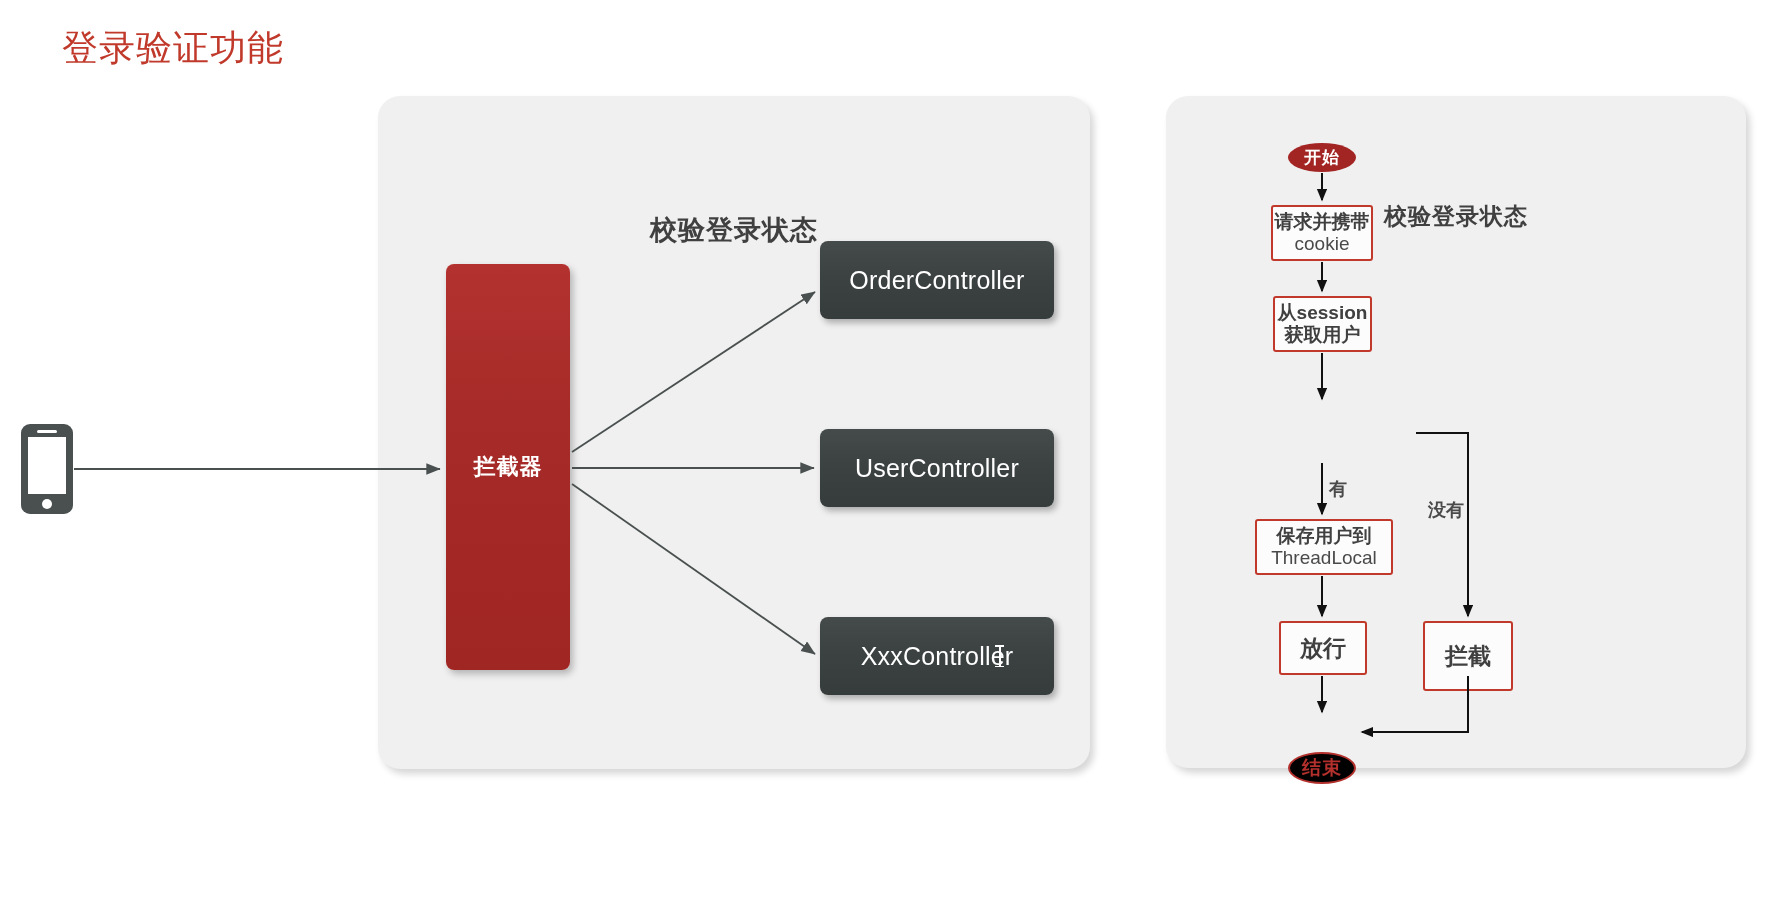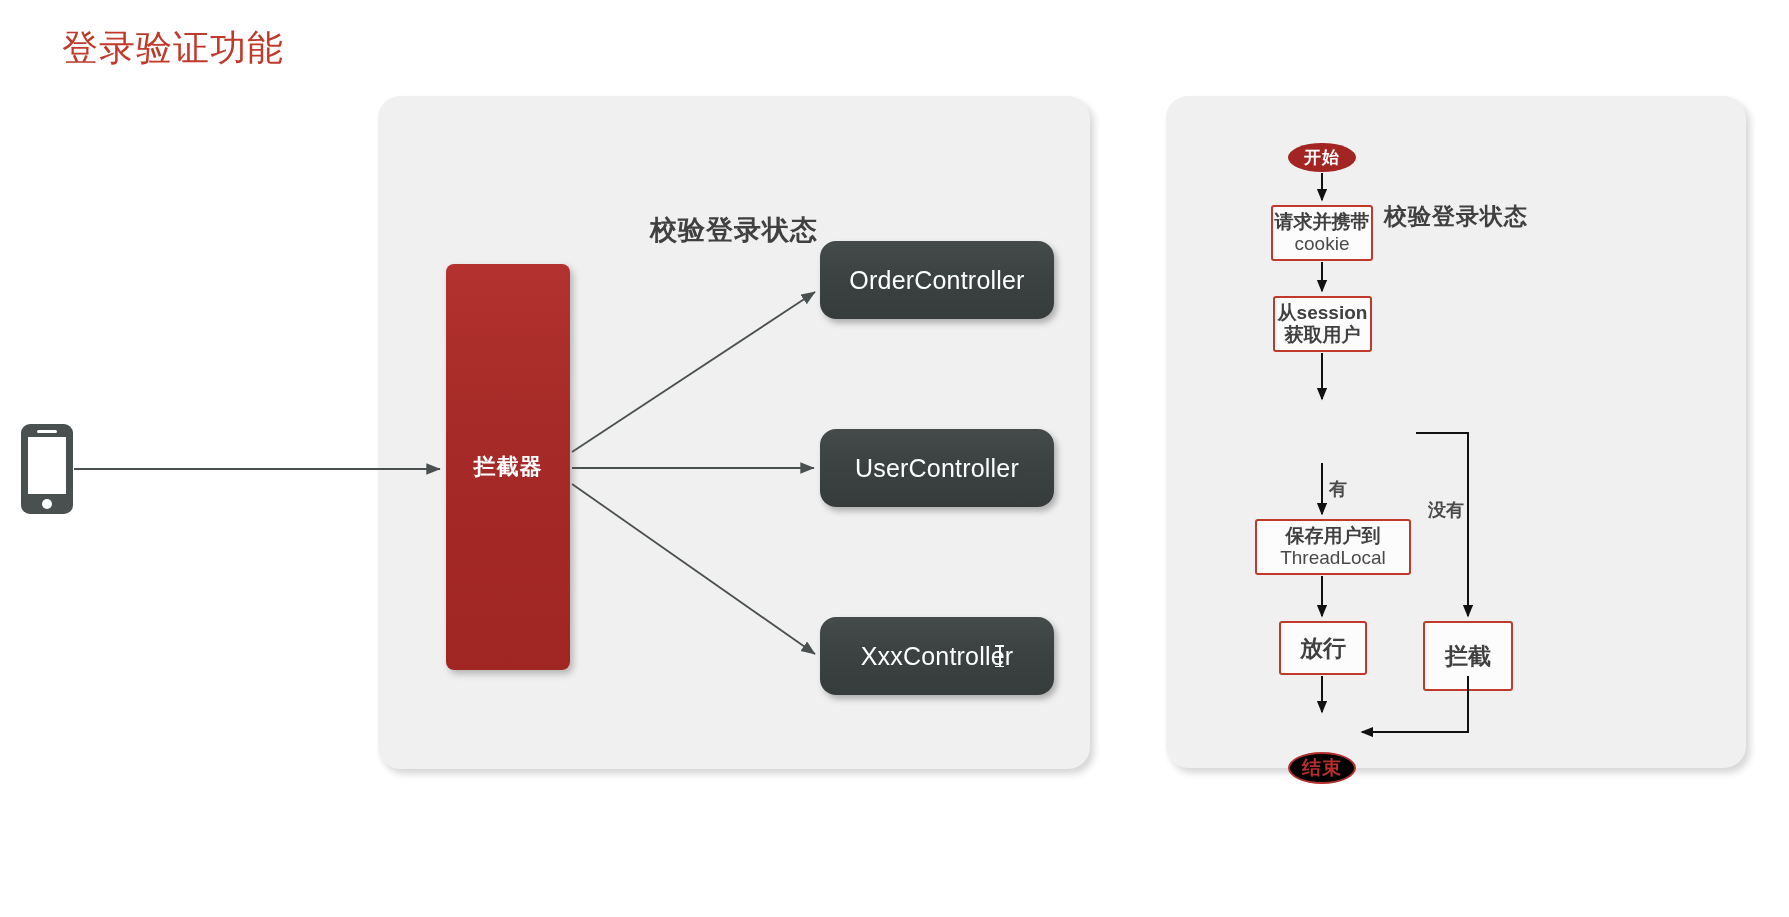--- a/index.html
+++ b/index.html
@@ -39,21 +39,21 @@
     color:#404040;
     letter-spacing:1px;
   }
   #service-panel .panel-title{top:116px;}
   #flow-panel .panel-title{top:105px;font-size:23px;}
 
   
   .ctl-box{
     position:absolute;
     width:234px;height:78px;
-    border-radius:16px;
+    border-radius:8px;
     background:linear-gradient(180deg,#454B4B 0%,#3C4242 45%,#363C3C 100%);
     box-shadow:3px 4px 6px rgba(0,0,0,0.28);
     color:#FFFFFF;
     font-size:25px;
     display:flex;align-items:center;justify-content:center;
     letter-spacing:0.2px;
   }
   #ctl-order{left:820px;top:241px;}
   #ctl-user{left:820px;top:429px;}
   #ctl-xxx{left:820px;top:617px;}
@@ -105,21 +105,21 @@
     color:#404040;
     box-sizing:border-box;
     line-height:1.16;
   }
   .flow-node .l1{font-size:19px;font-weight:bold;}
   .flow-node .l2{font-size:19px;font-weight:normal;color:#4a4a4a;}
   .flow-node.single .l1{font-size:23px;font-weight:bold;}
 
   #node-request{left:1271px;top:205px;width:102px;height:56px;}
   #node-session{left:1273px;top:296px;width:99px;height:56px;}
-  #node-save{left:1255px;top:519px;width:156px;height:56px;}
+  #node-save{left:1255px;top:519px;width:138px;height:56px;}
   #node-pass{left:1279px;top:621px;width:88px;height:54px;}
   #node-block{left:1423px;top:621px;width:90px;height:70px;}
 
   
   #node-start{
     position:absolute;left:1288px;top:143px;width:68px;height:29px;
     background:#A32523;border-radius:50%;
     display:flex;align-items:center;justify-content:center;
     color:#FFFFFF;font-size:17px;font-weight:bold;letter-spacing:1px;
   }

